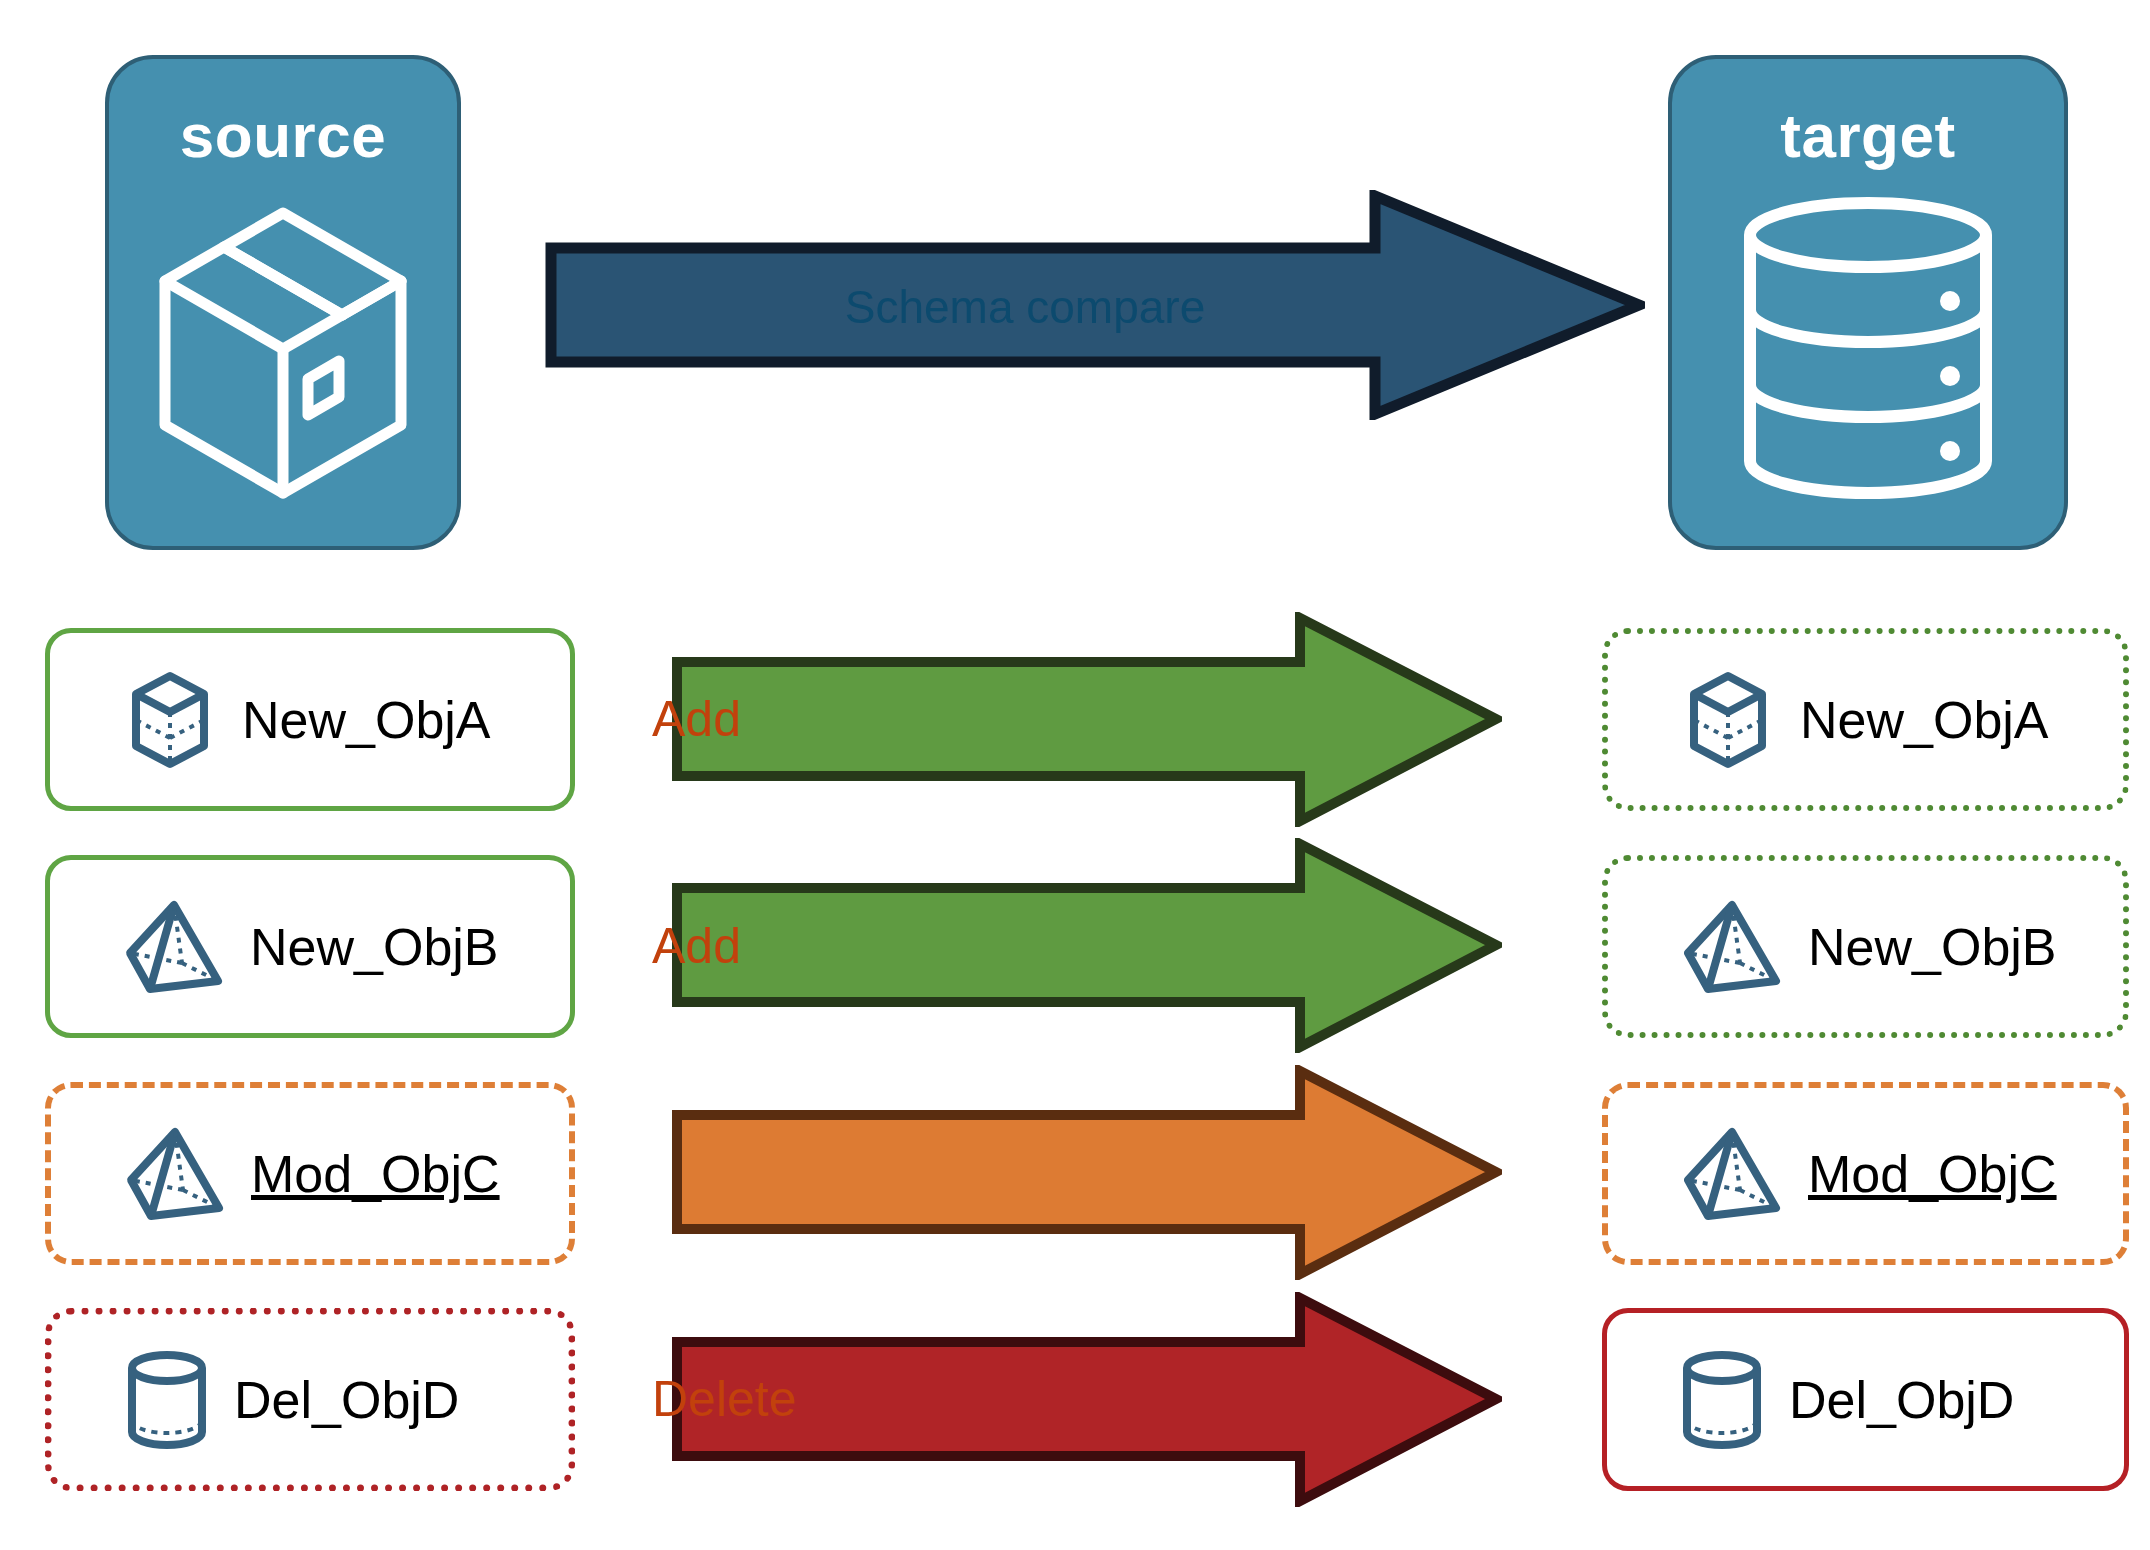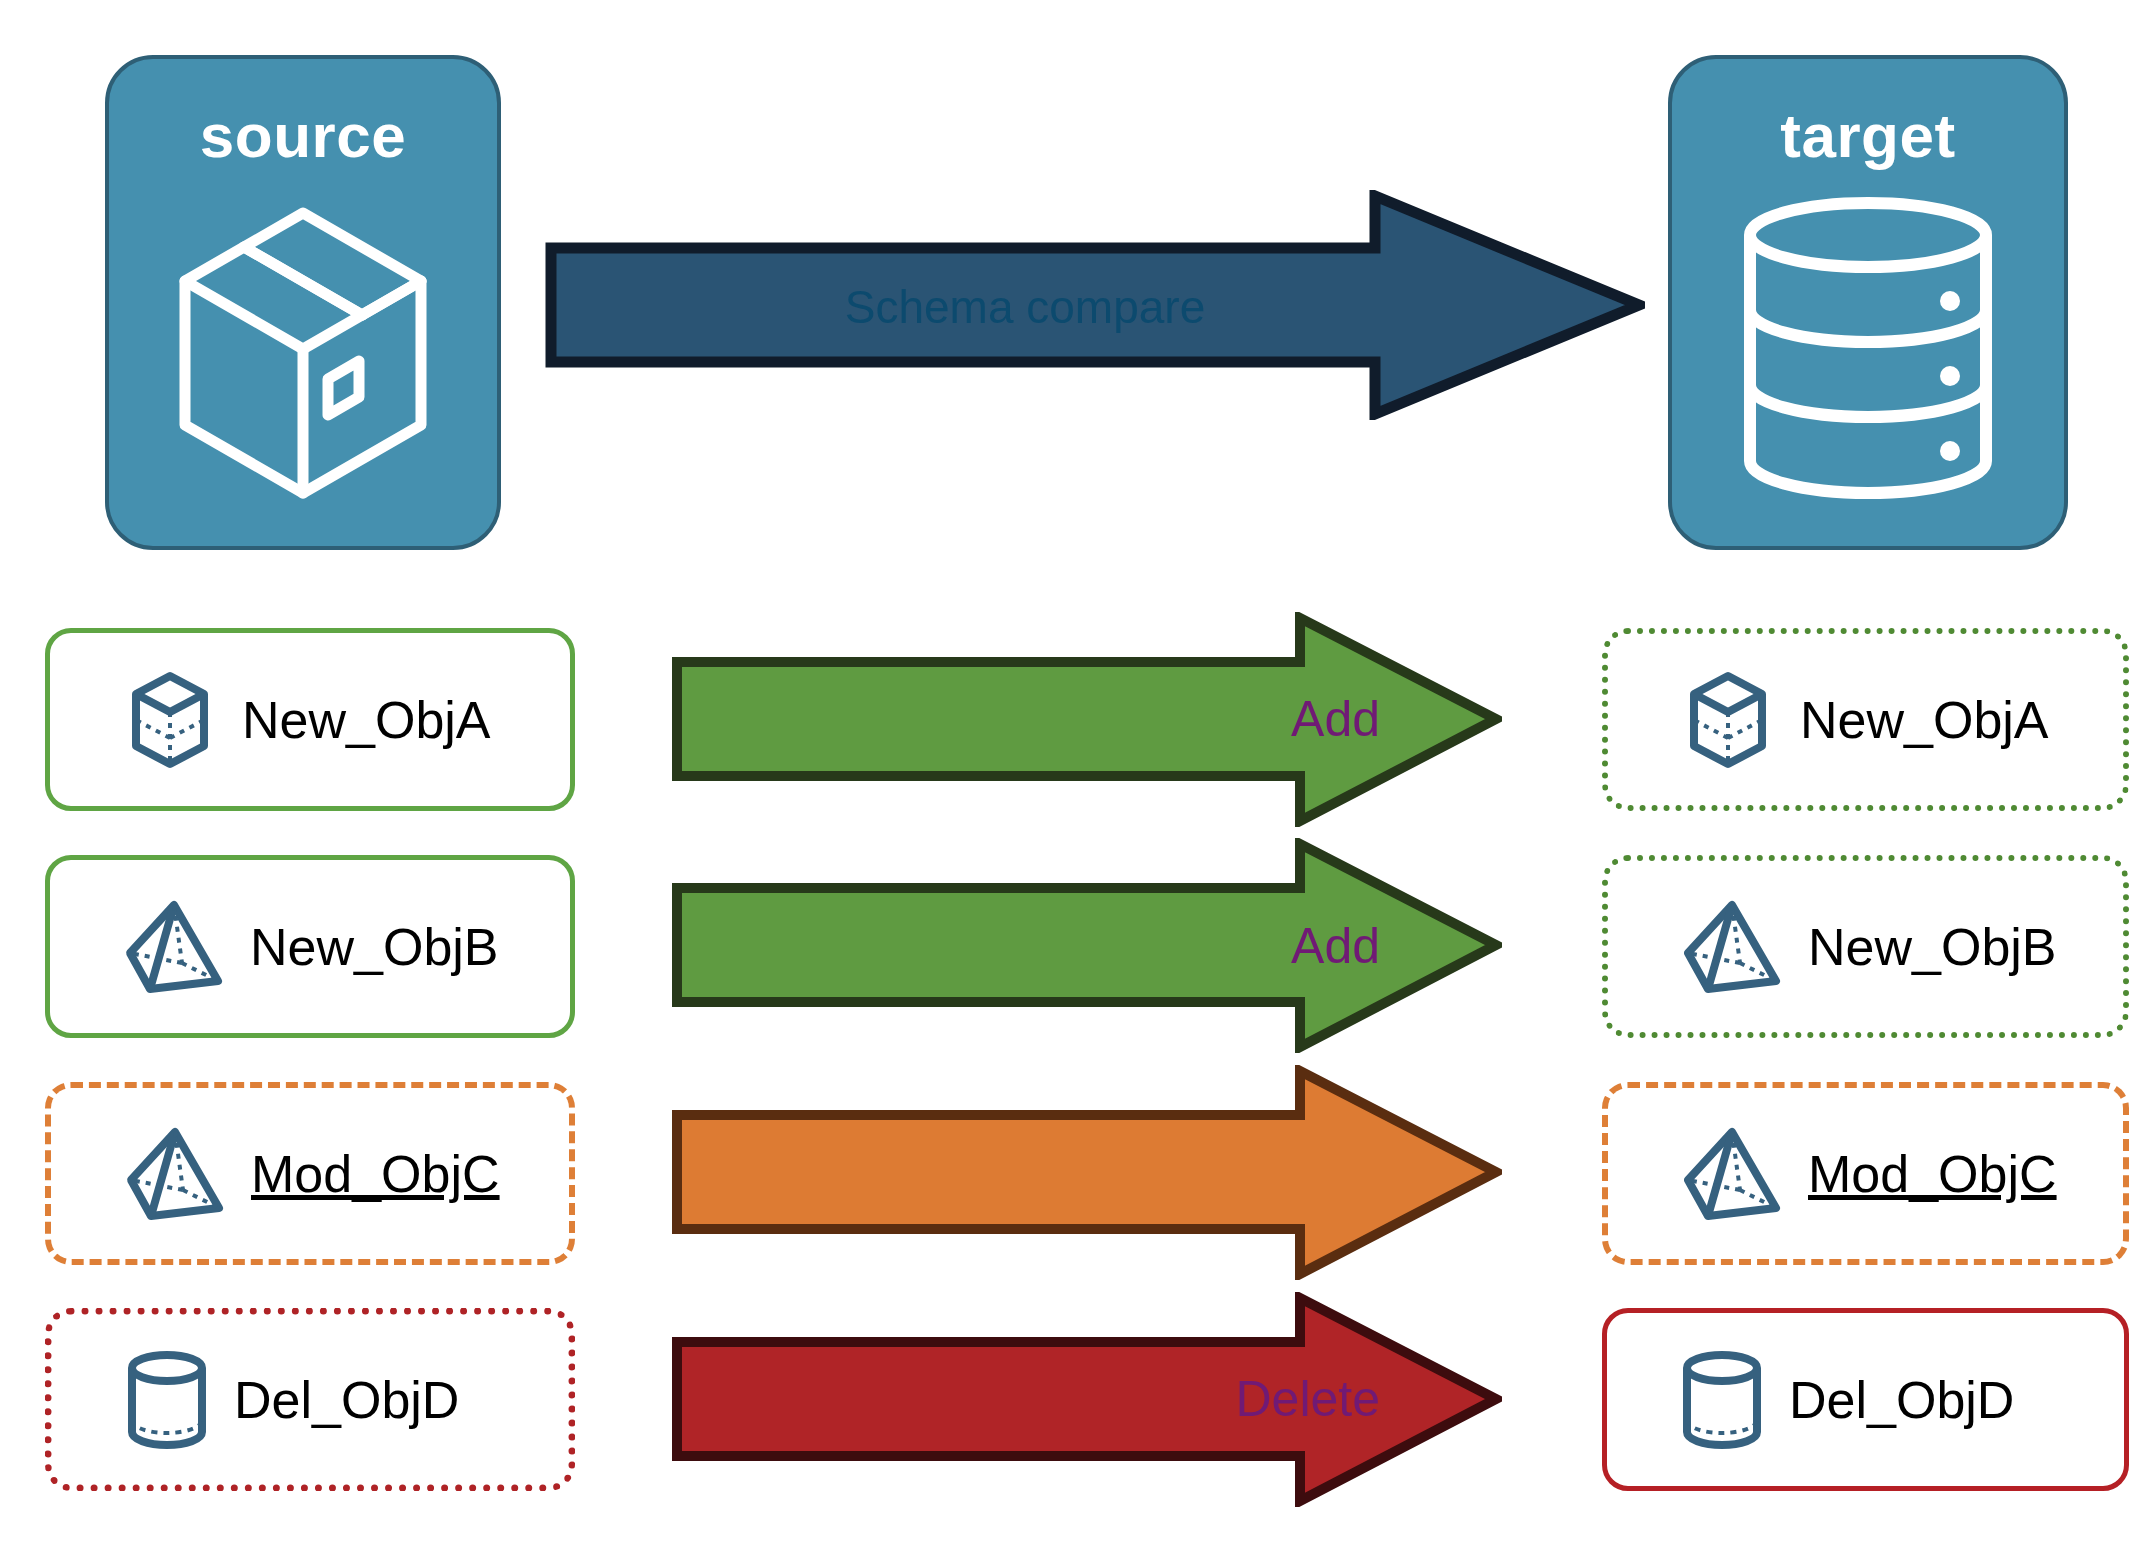--- a/index.html
+++ b/index.html
@@ -34,21 +34,21 @@
     font-weight: bold;
     color: #ffffff;
     margin-top: 46px;
     letter-spacing: 0.5px;
     line-height: 1;
   }
   .endpoint-glyph {
     margin-top: 26px;
   }
 
-  #source-card { left: 105px; top: 55px; width: 396px; height: 495px; }
+  #source-card { left: 105px; top: 55px; width: 356px; height: 495px; }
   #target-card { left: 1668px; top: 55px; width: 400px; height: 495px; }
 
   
   #schema-arrow {
     position: absolute;
     left: 545px;
     top: 190px;
     width: 1100px;
     height: 230px;
   }
@@ -104,24 +104,24 @@
 
   
   .action-arrow { position: absolute; }
   #act-arrow-0 { left: 672px; top: 612px;  width: 830px; height: 215px; }
   #act-arrow-1 { left: 672px; top: 838px;  width: 830px; height: 215px; }
   #act-arrow-2 { left: 672px; top: 1065px; width: 830px; height: 215px; }
   #act-arrow-3 { left: 672px; top: 1292px; width: 830px; height: 215px; }
 
   .action-label {
     position: absolute;
-    left: 680px;
+    left: 652px;
     width: 700px;
-    text-align: right;
-    color: #701a75;
+    text-align: left;
+    color: #c2410c;
     font-size: 50px;
     white-space: nowrap;
     pointer-events: none;
   }
   #act-label-0 { top: 690px; }
   #act-label-1 { top: 917px; }
   #act-label-2 { top: 1144px; }
   #act-label-3 { top: 1370px; }
 </style>
 </head>

